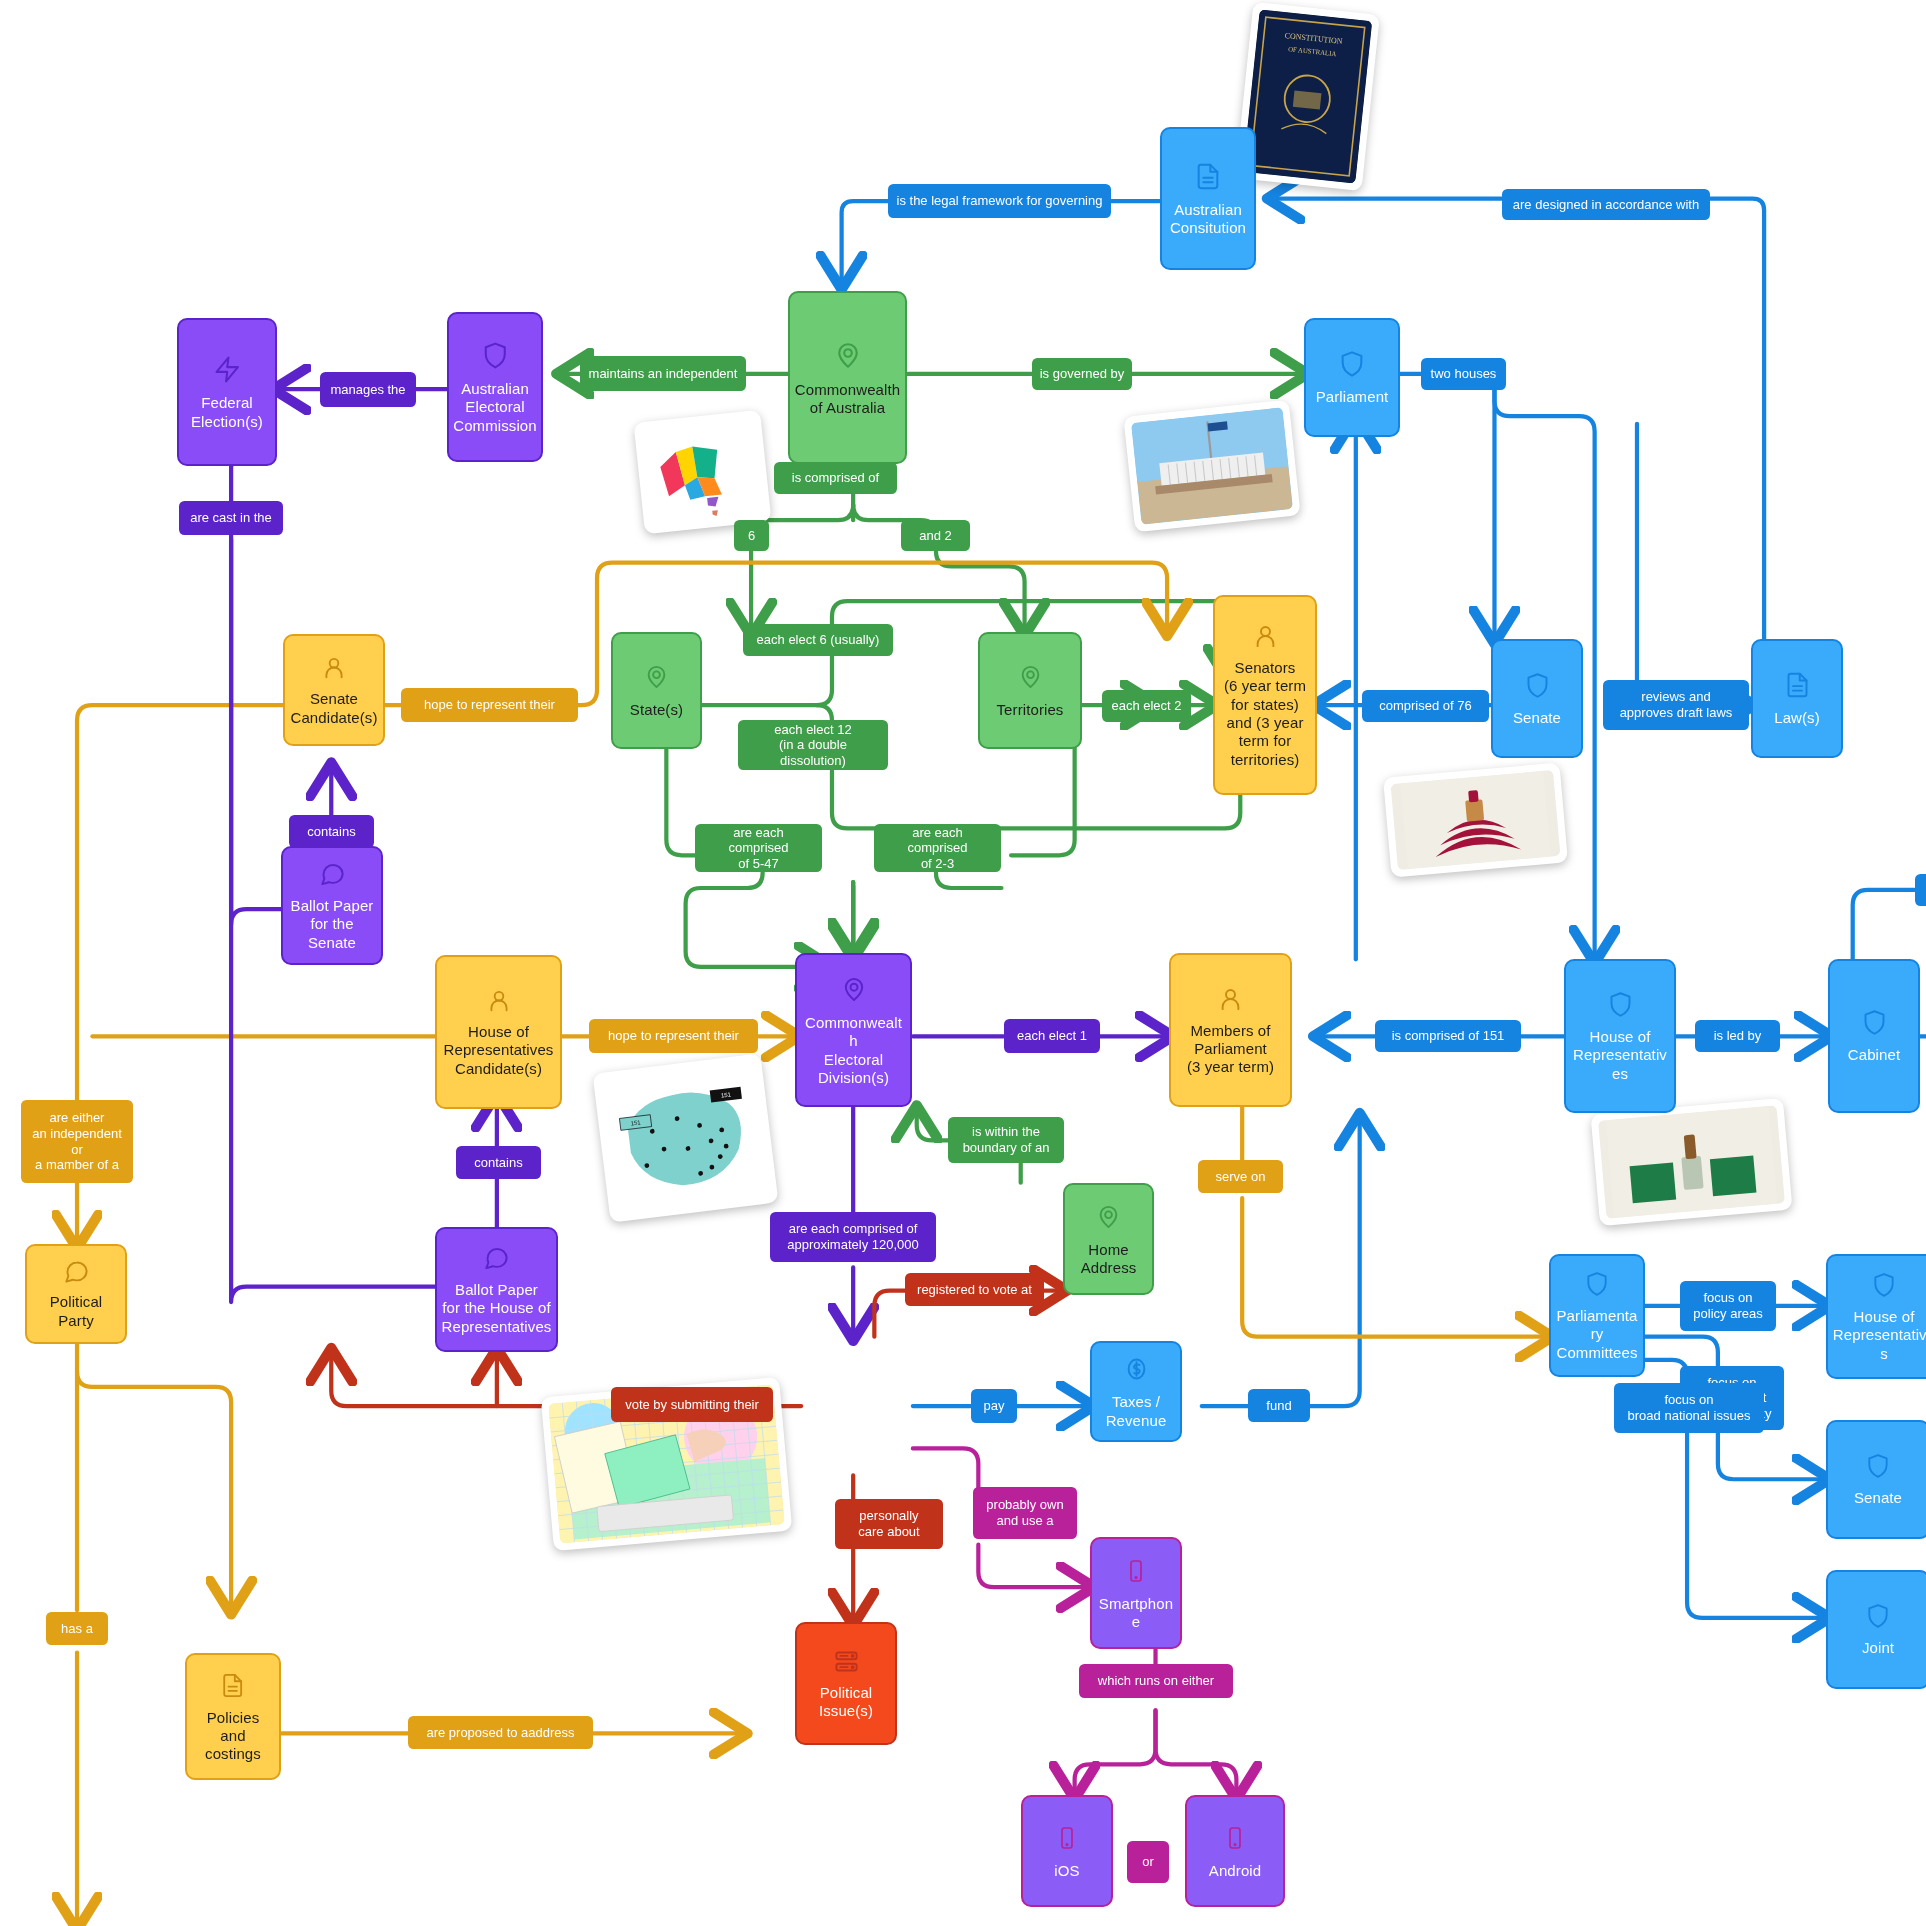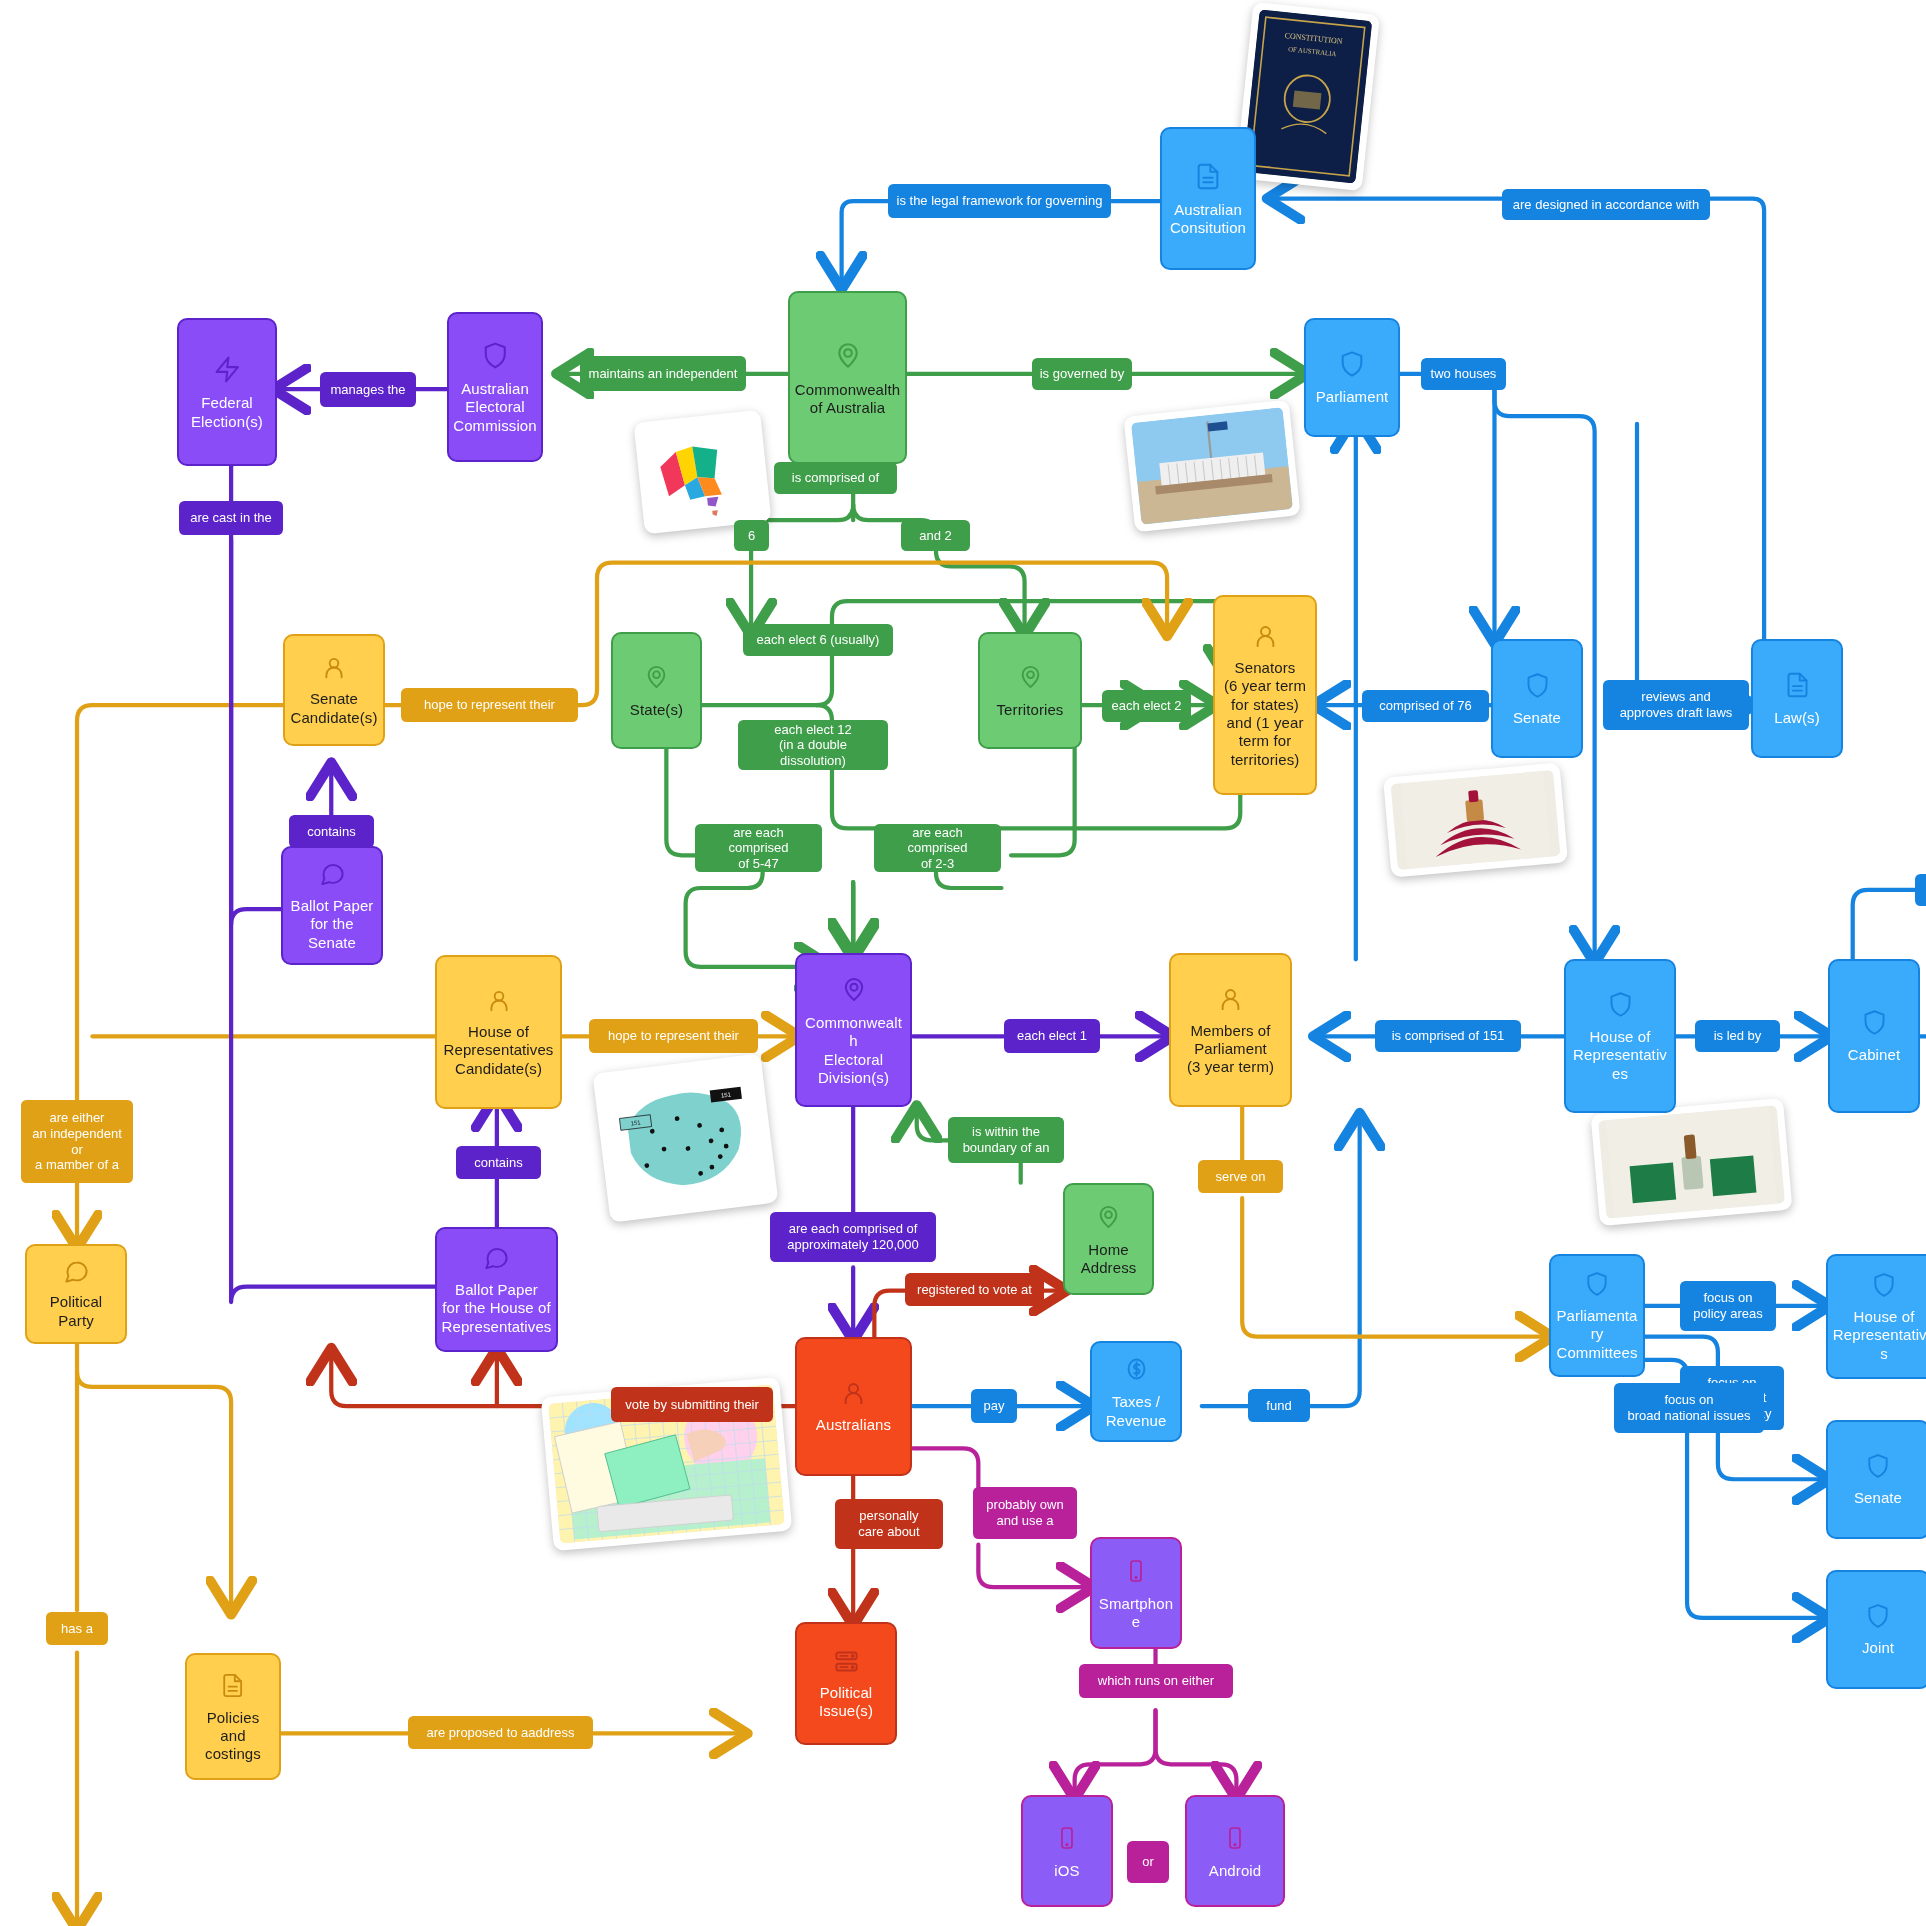--- a/index.html
+++ b/index.html
@@ -420,21 +420,21 @@
   <div class="node n-yellow" style="left:1213px;top:595px;width:104px;height:200px;">
     <span class="nicon">
       <svg width="27" height="30" viewBox="0 0 24 24" fill="none" stroke="#c98a10" stroke-width="1.7" stroke-linecap="round" stroke-linejoin="round">
           <circle cx="12" cy="8" r="4"></circle>
           <path d="M5 21v-2a7 7 0 0 1 14 0v2"></path>
         </svg>
     </span>
     <span class="nlabel" style="white-space: pre-line;">Senators
 (6 year term
 for states)
-and (1 year
+and (3 year
 term for
 territories)</span>
   </div>
 
   <div class="node n-blue" style="left:1491px;top:639px;width:92px;height:119px;">
     <span class="nicon">
       <svg width="27" height="31" viewBox="0 0 24 24" fill="none" stroke="#1583e0" stroke-width="1.7" stroke-linecap="round" stroke-linejoin="round">
           <path d="M12 2 L20 5 V11 C20 16 16 20 12 22 C8 20 4 16 4 11 V5 Z"></path>
         </svg>
     </span>
@@ -544,29 +544,20 @@
     <span class="nicon">
       <svg width="27" height="32" viewBox="0 0 24 24" fill="none" stroke="#3f9e49" stroke-width="1.7" stroke-linecap="round" stroke-linejoin="round">
           <path d="M12 21s7-6.2 7-11a7 7 0 1 0-14 0c0 4.8 7 11 7 11z"></path>
           <circle cx="12" cy="10" r="3"></circle>
         </svg>
     </span>
     <span class="nlabel" style="white-space: pre-line;">Home
 Address</span>
   </div>
 
-  <div class="node n-red" style="left:795px;top:1337px;width:117px;height:139px;">
-    <span class="nicon">
-      <svg width="27" height="30" viewBox="0 0 24 24" fill="none" stroke="#c0331a" stroke-width="1.7" stroke-linecap="round" stroke-linejoin="round">
-          <circle cx="12" cy="8" r="4"></circle>
-          <path d="M5 21v-2a7 7 0 0 1 14 0v2"></path>
-        </svg>
-    </span>
-    <span class="nlabel">Australians</span>
-  </div>
 
   <div class="node n-blue" style="left:1090px;top:1341px;width:92px;height:101px;">
     <span class="nicon">
       <svg width="27" height="32" viewBox="0 0 24 24" fill="none" stroke="#1583e0" stroke-width="1.7" stroke-linecap="round" stroke-linejoin="round">
           <ellipse cx="12" cy="12" rx="7" ry="8.5"></ellipse>
           <path d="M12 6 V18 M14.6 8.4 q-3.6-1.4-4.6,1 q-0.8,2.2 2.2,2.6 q3,0.4 2.4,2.6 q-0.9,2.4-4.6,1"></path>
         </svg>
     </span>
     <span class="nlabel" style="white-space: pre-line;">Taxes /
 Revenue</span>

